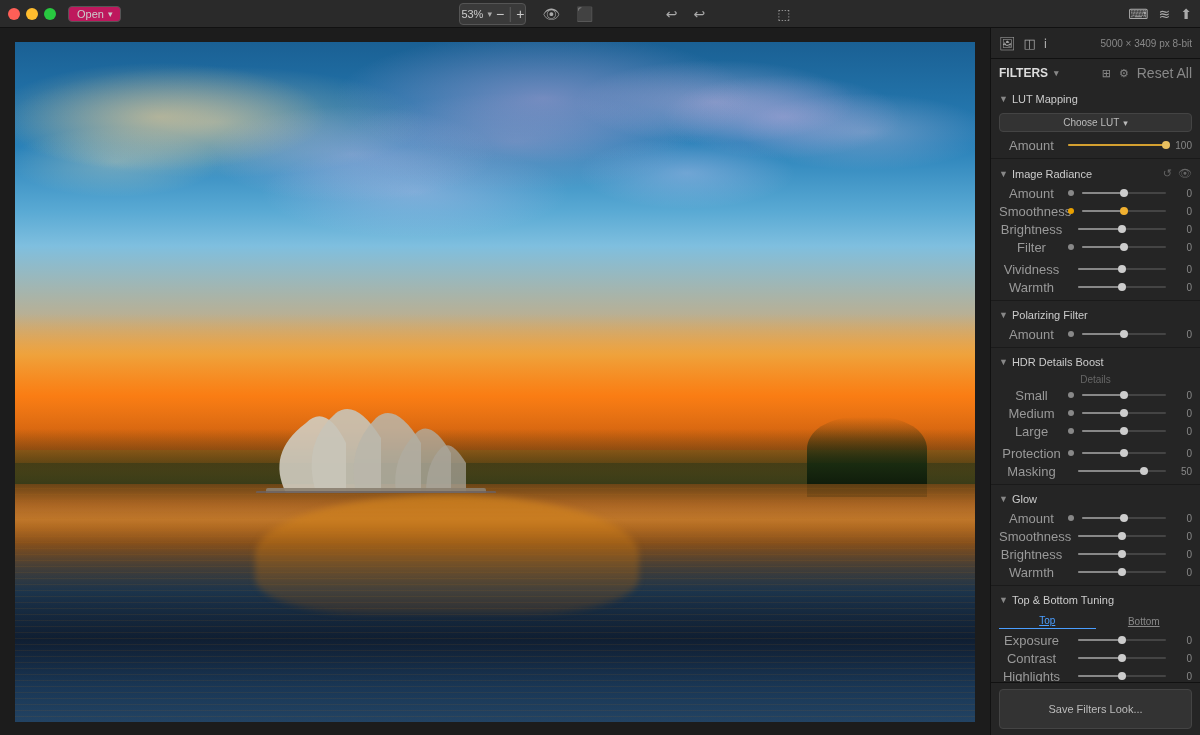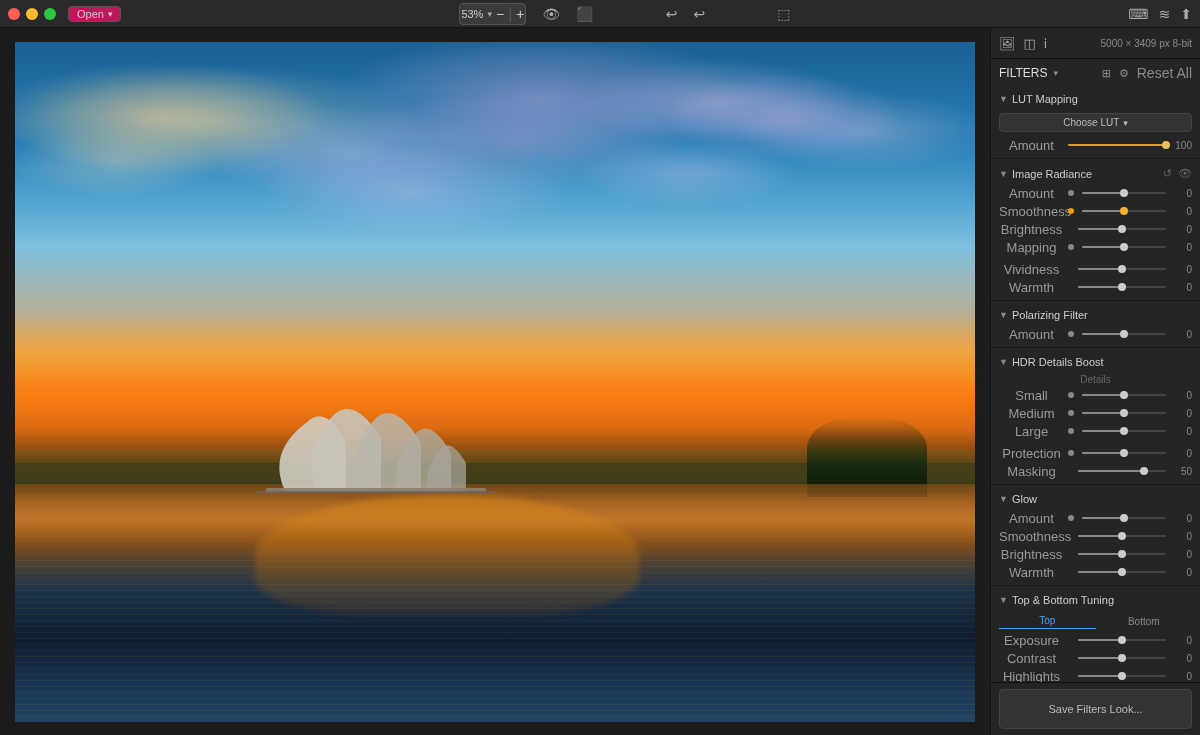--- a/index.html
+++ b/index.html
@@ -193,21 +193,21 @@
     }
 
     .filters-header {
       display: flex;
       align-items: center;
       padding: 6px 8px 4px;
       flex-shrink: 0;
     }
     .filters-title {
       font-size: 12px;
-      font-weight: 400;
+      font-weight: 700;
       color: #ddd;
       display: flex;
       align-items: center;
       gap: 6px;
     }
     .filters-actions {
       margin-left: auto;
       display: flex;
       gap: 8px;
       align-items: center;
@@ -355,20 +355,21 @@
     }
     .tab-btn {
       flex: 1;
       text-align: center;
       font-size: 10px;
       padding: 2px 0;
       cursor: pointer;
       color: #888;
       background: none;
       border: none;
+      text-decoration: underline;
     }
     .tab-btn.active {
       color: #4a9eff;
       border-bottom: 1px solid #4a9eff;
     }
 
     
     .save-bar {
       padding: 6px 8px;
       flex-shrink: 0;
@@ -579,21 +580,21 @@
         <div class="slider-row">
           <span class="slider-label">Brightness</span>
           <div class="slider-track" style="margin-left:14px;">
             <div class="slider-fill" style="width:50%;"></div>
             <div class="slider-thumb" style="left:50%;"></div>
           </div>
           <span class="slider-value">0</span>
         </div>
 
         <div class="slider-row">
-          <span class="slider-label">Mapping</span>
+          <span class="slider-label">Filter</span>
           <div class="slider-dot"></div>
           <div class="slider-track">
             <div class="slider-fill" style="width:50%;"></div>
             <div class="slider-thumb" style="left:50%;"></div>
           </div>
           <span class="slider-value">0</span>
         </div>
         <div style="height:4px;"></div>
 
         <div class="slider-row">

